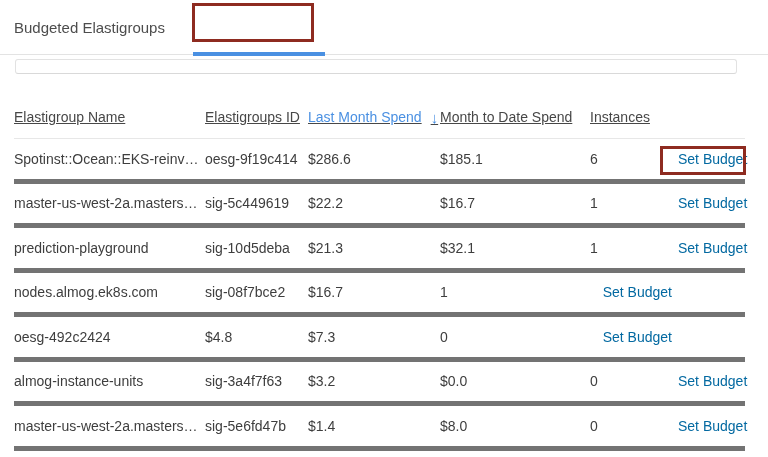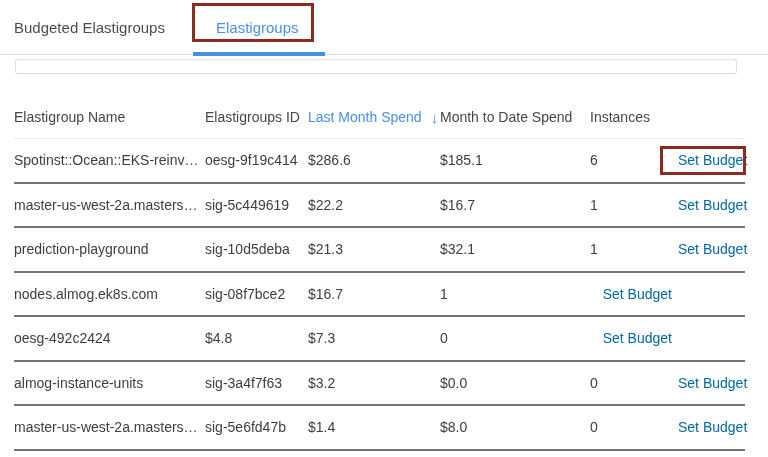--- a/index.html
+++ b/index.html
@@ -39,24 +39,24 @@
 
   
   .table { position: absolute; left: 14px; top: 96px; width: 731px; }
   .thead, .row {
     display: grid;
     grid-template-columns: 191px 103px 132px 150px 88px 1fr;
     align-items: center;
   }
   .thead {
     height: 42px; border-bottom: 1px solid #e7e7e7;
-    color: #474747; font-size: 14px;
+    color: #474747; font-size: 14px; text-decoration: underline;
   }
   .row {
-    height: 44.5px; border-bottom: 2px solid #737373;
+    height: 44.5px; border-bottom: 5px solid #737373;
     color: #3e3e3e; font-size: 14px; box-sizing: border-box;
   }
   .th { white-space: nowrap; }
   .th-sorted { color: #4a90e2; display: flex; align-items: flex-start; }
   .sort-arrow { margin-left: 9px; font-size: 15px; color: #4a90e2; }
   .cell { white-space: nowrap; overflow: hidden; }
   .cell-action { text-align: right; padding-right: 6px; overflow: visible; }
   .link { color: #0369a1; text-decoration: none; cursor: pointer; }
 
   
@@ -67,21 +67,20 @@
   #ann-tab    { left: 192px; top: 3px;   width: 122px; height: 39px; }
   #ann-budget { left: 660px; top: 146px; width: 86px;  height: 29px; }
 </style>
 </head>
 <body>
 
 <div class="stage">
 
   <div class="tabbar">
     <div class="tab tab-inactive">Budgeted Elastigroups</div>
-    <div class="tab tab-active">Elastigroups</div>
     <div class="tab-underline"></div>
   </div>
 
   <div class="filterbox" title=""></div>
 
   <div class="table">
     <div class="thead">
       <div class="th">Elastigroup Name</div>
       <div class="th">Elastigroups ID</div>
       <div class="th th-sorted">

